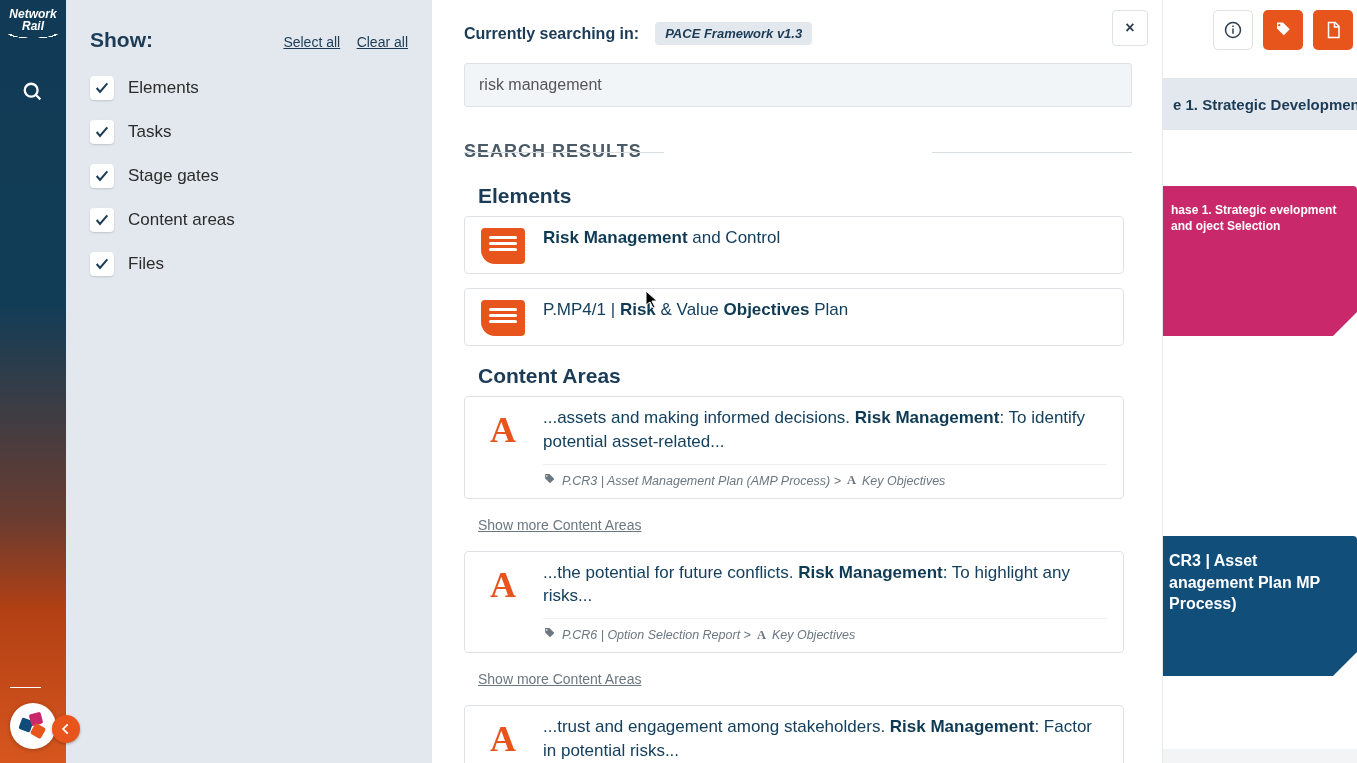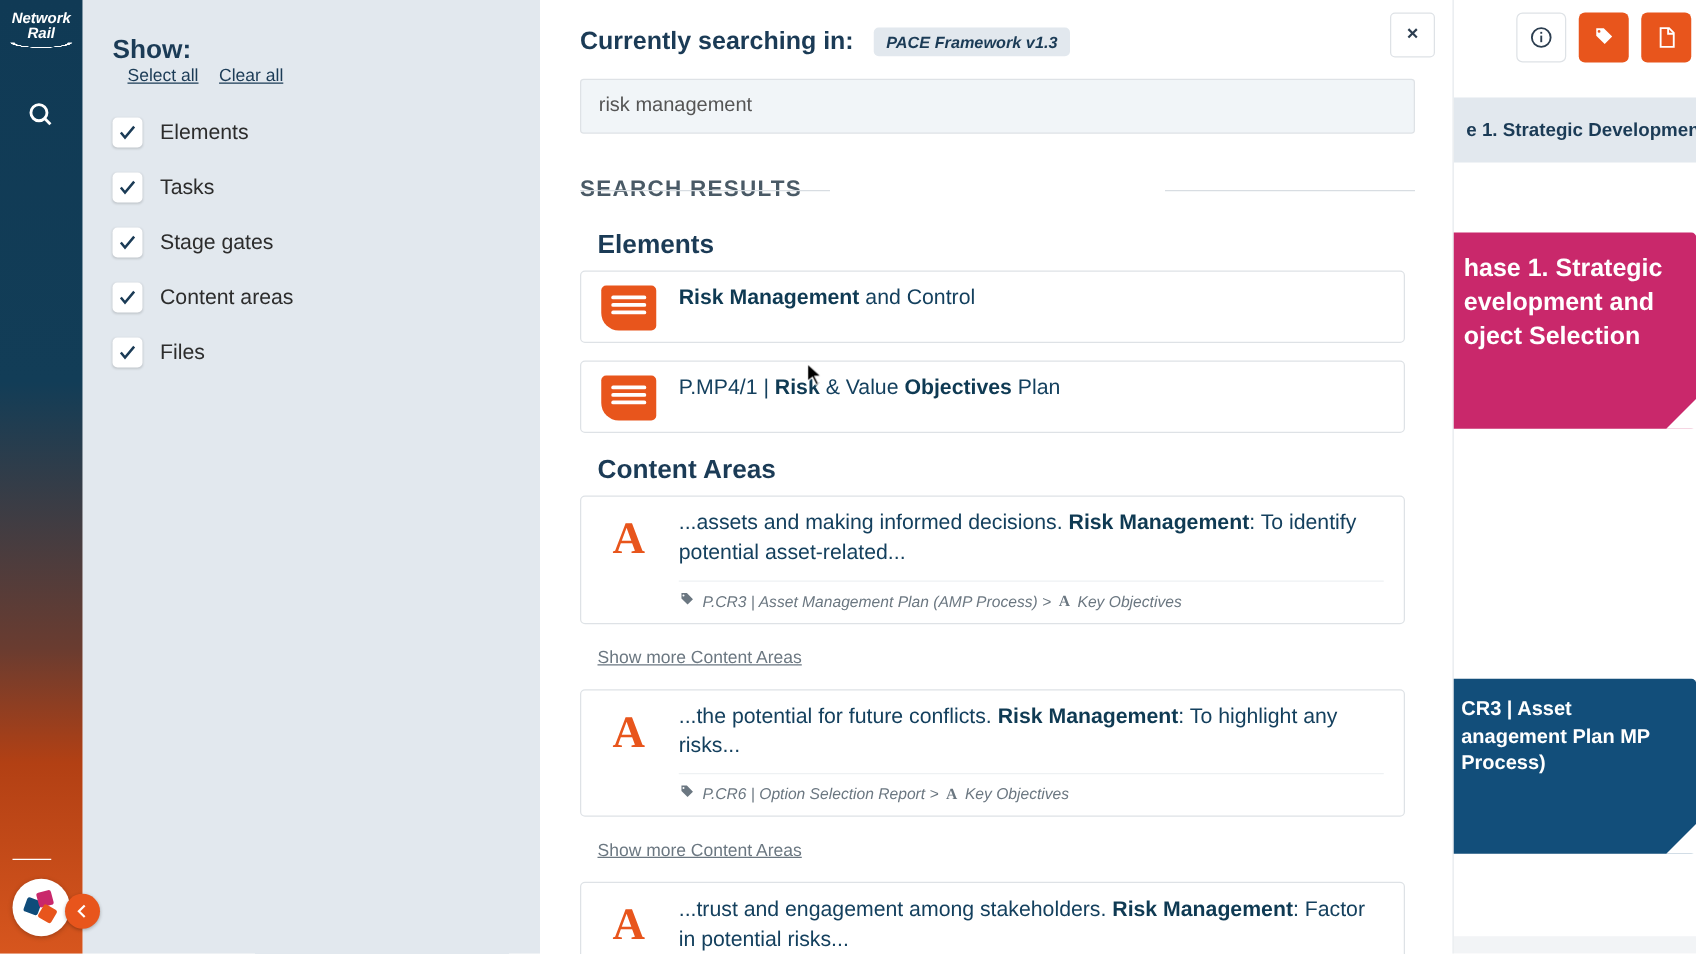--- a/index.html
+++ b/index.html
@@ -100,21 +100,20 @@
     flex-shrink:0;
     background: var(--gray-bg);
     padding: 28px 24px;
     height:100%;
   }
   .filters-header {
     display:flex;
     align-items:baseline;
     justify-content:space-between;
     margin-bottom:14px;
-    flex-direction:column;
   }
   .filters-header h2 {
     margin:0;
     font-size:21px;
     color: var(--navy-strong);
     font-weight:700;
   }
   .filters-header .links a {
     font-size:14px;
     color: var(--navy-strong);
@@ -163,21 +162,21 @@
     font-weight:700;
     display:flex; align-items:center; justify-content:center;
     cursor:pointer;
   }
   .searching-line {
     display:flex; align-items:center; gap:16px;
     margin-bottom:18px;
     padding-right:60px;
   }
   .searching-line h3 {
-    margin:0; font-size:20px; font-weight:700;
+    margin:0; font-size:16px; font-weight:700;
     color: var(--navy-strong);
     text-align: center;
   }
   .badge {
     background: var(--gray-bg);
     color: var(--navy-strong);
     font-size:13px;
     padding:4px 10px;
     border-radius:4px;
     font-style:italic;
@@ -312,21 +311,21 @@
     white-space:nowrap;
     overflow:hidden;
   }
   .pink-card {
     margin:56px 0 0 -6px;
     background: var(--pink);
     color:#fff;
     border-radius:4px;
     padding:16px 14px 60px 14px;
     font-weight:700;
-    font-size:20px;
+    font-size:12px;
     line-height:1.35;
     position:relative;
     min-height:150px;
   }
   .pink-card::after {
     content:""; position:absolute; right:0; bottom:0;
     border-style:solid;
     border-width:0 0 24px 24px;
     border-color: transparent transparent #fff transparent;
   }

